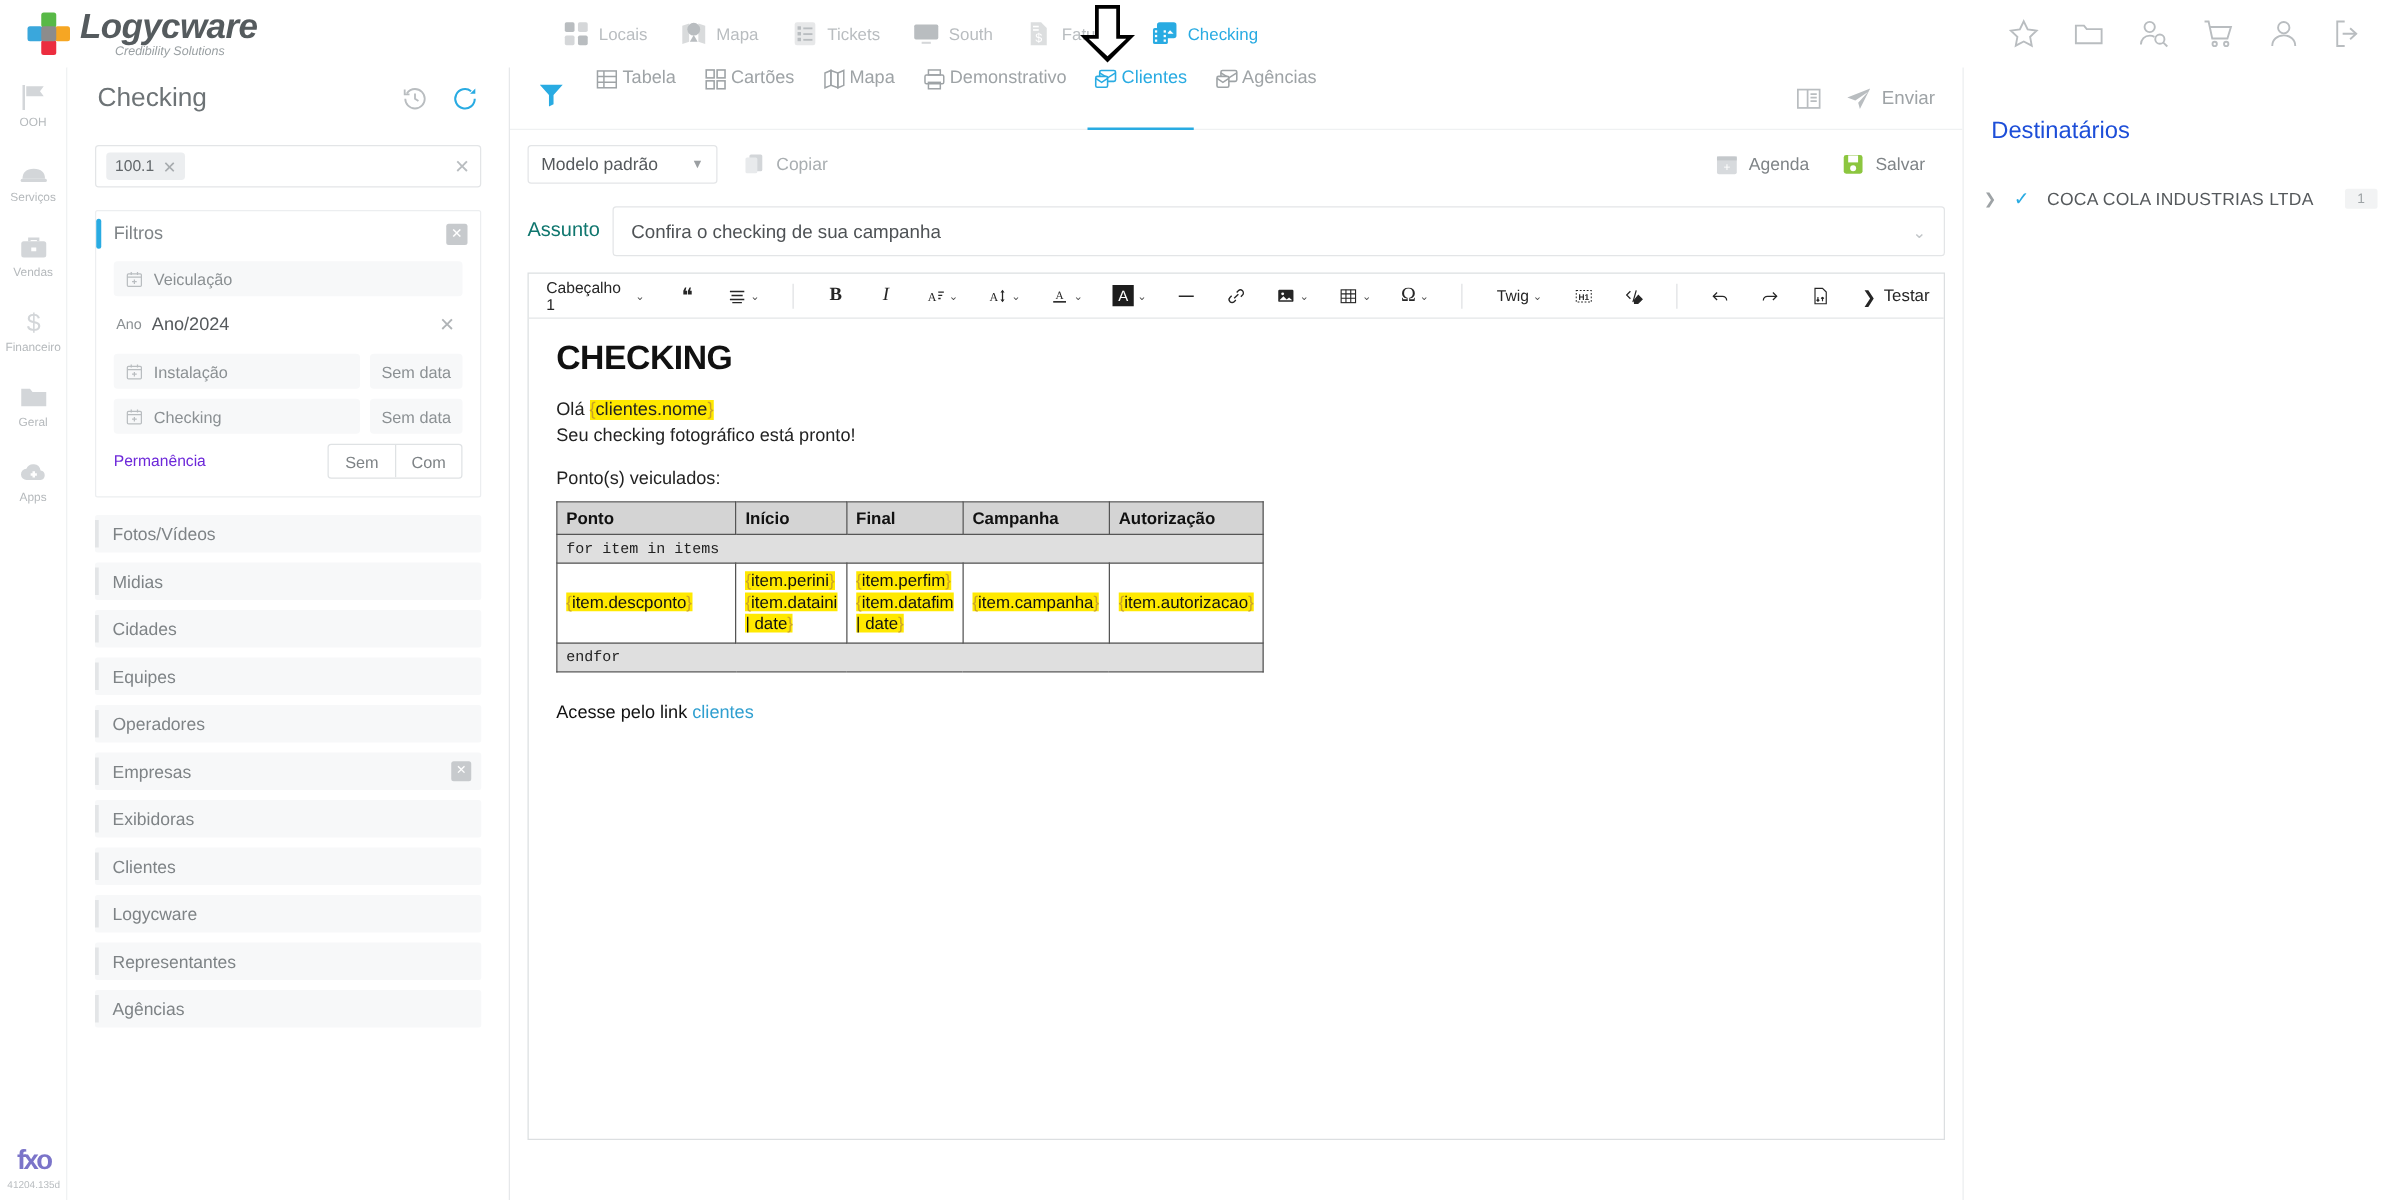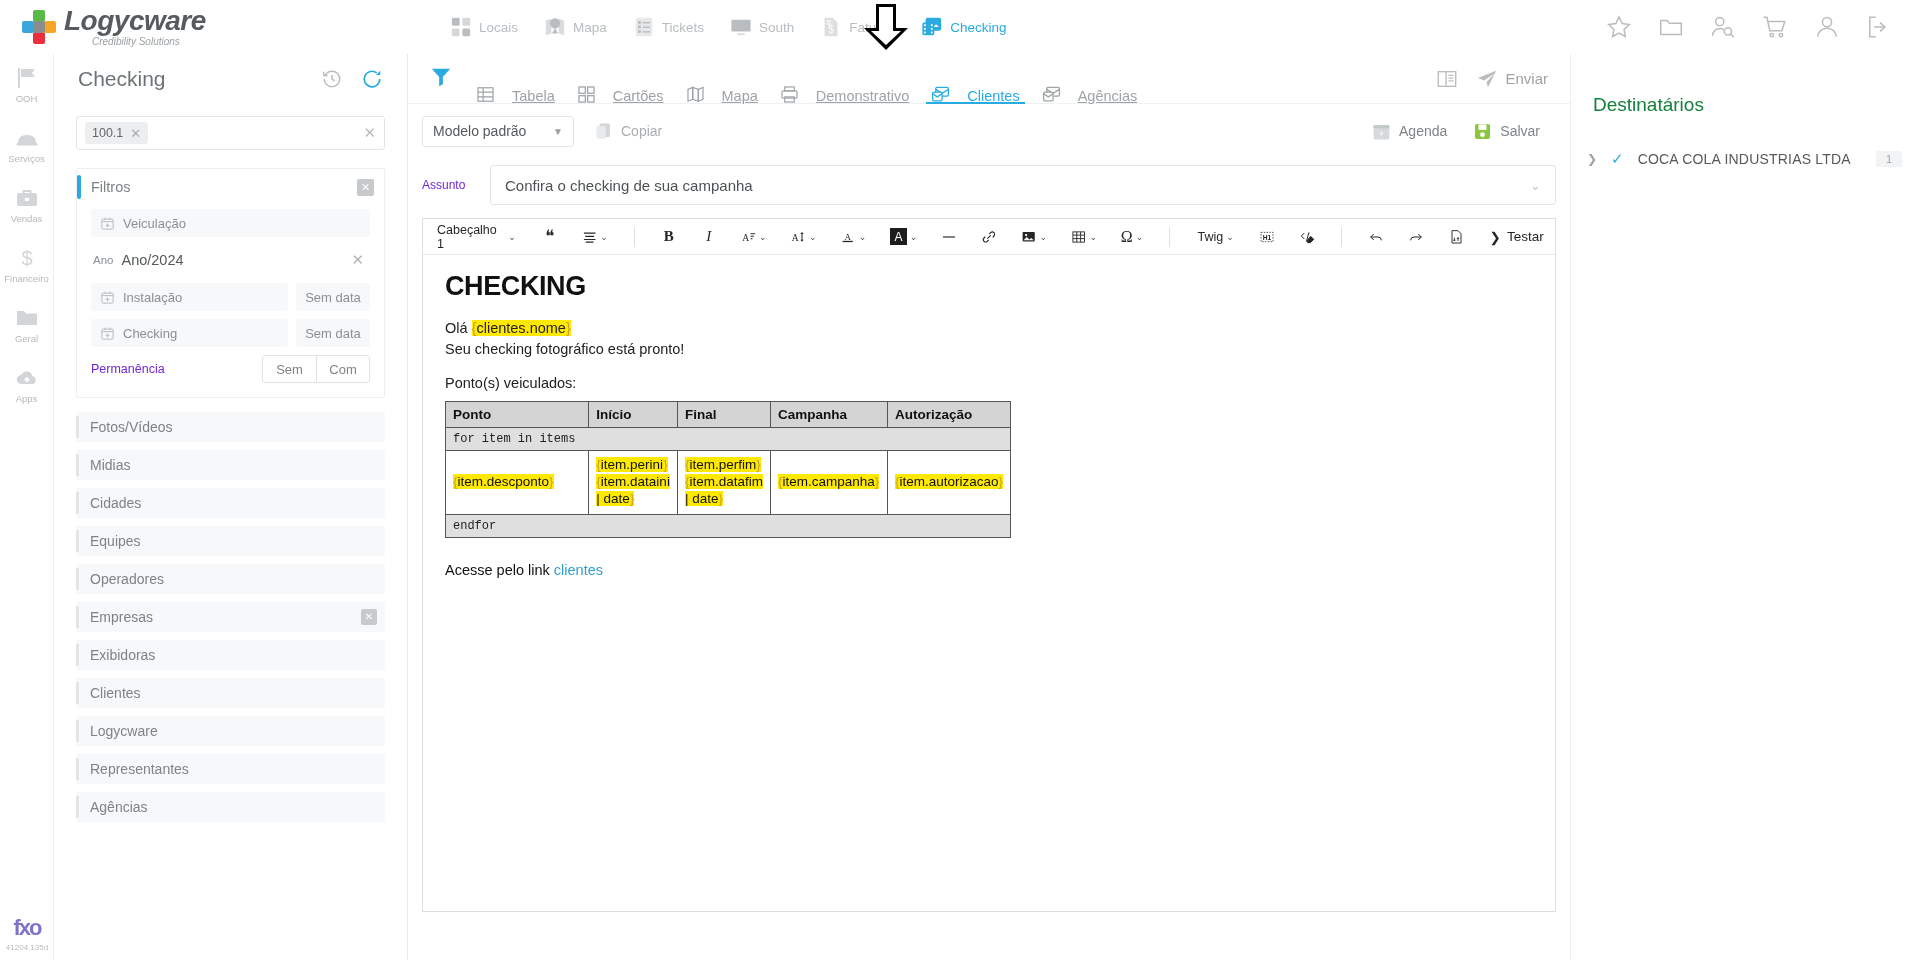--- a/index.html
+++ b/index.html
@@ -108,22 +108,22 @@
   .sb-item::before { content: ""; position: absolute; left: 0; top: 4px; width: 3px; height: 22px; background: #e3e5e7; }
   .sb-item .t { font-size: 14px; color: #7e8386; }
   .sb-item .xbtn {
     margin-left: auto; margin-right: 8px; width: 16px; height: 16px; background: #c7cacd; color: #fff;
     border-radius: 2px; font-size: 10px; line-height: 16px; text-align: center; cursor: pointer;
   }
 
   
   .main { position: absolute; left: 408px; top: 54px; width: 1162px; height: 906px; background: #ffffff; }
   .tabbar { height: 50px; display: flex; align-items: center; padding-left: 12px; border-bottom: 1px solid #eff1f2; position: relative; }
-  .tab { display: flex; align-items: flex-end; gap: 17px; padding: 0 11px; height: 50px; font-size: 14.5px;
-    color: #9ea3a6; cursor: pointer; position: relative; text-decoration: underline; }
+  .tab { display: flex; align-items: flex-start; gap: 3px; padding: 0 11px; height: 50px; font-size: 14.5px;
+    color: #9ea3a6; cursor: pointer; position: relative; }
   .tab svg { width: 19px; height: 19px; }
   .tab.active { color: #29abe2; }
   .tab.active::after { content: ""; position: absolute; left: 6px; right: 6px; bottom: 0; height: 2px; background: #29abe2; }
   .funnel { padding: 0 13px 0 10px; cursor: pointer; }
   .funnel svg { width: 22px; height: 22px; color: #29abe2; }
   .tabbar-right { margin-left: auto; display: flex; align-items: center; gap: 18px; padding-right: 22px; }
   .tabbar-right svg { width: 22px; height: 22px; color: #b9bdc0; cursor: pointer; }
   .tabbar-right .send { display: flex; align-items: center; gap: 7px; font-size: 15px; color: #9ea3a6; cursor: pointer; }
 
   .toolrow { height: 54px; display: flex; align-items: center; padding: 0 14px; }
@@ -132,21 +132,21 @@
     display: flex; align-items: center; padding: 0 10px; font-size: 14px; color: #55595c; cursor: pointer;
   }
   .select .cv { margin-left: auto; color: #9b9fa2; font-size: 10px; }
   .tbtn { display: flex; align-items: center; gap: 8px; margin-left: 20px; font-size: 14px; color: #a9aeb1; cursor: pointer; }
   .tbtn svg { width: 19px; height: 19px; }
   .toolrow-right { margin-left: auto; display: flex; align-items: center; gap: 26px; padding-right: 16px; }
   .toolrow-right .tbtn2 { display: flex; align-items: center; gap: 8px; font-size: 14px; color: #7f8487; cursor: pointer; }
   .toolrow-right .tbtn2 svg { width: 19px; height: 19px; }
 
   .subjrow { display: flex; align-items: center; padding: 0 14px; height: 54px; }
-  .subjrow .lab { font-size: 12px; color: #6d28d9; width: 68px; }
+  .subjrow .lab { font-size: 16px; color: #0f766e; width: 68px; }
   .subjfield {
     flex: 1; height: 40px; border: 1px solid #e3e5e7; border-radius: 3px; background: #fff;
     display: flex; align-items: center; padding: 0 14px; font-size: 15px; color: #4e5255; cursor: text;
   }
   .subjfield .cv { margin-left: auto; color: #c2c6c9; font-size: 13px; }
 
   .editor { margin: 6px 14px 0; border: 1px solid #dcdfe1; background: #fff; height: 694px; display: flex; flex-direction: column; }
   .etoolbar {
     height: 36px; border-bottom: 1px solid #e4e6e8; display: flex; align-items: center;
     padding: 0 8px; gap: 16px; flex: none; font-size: 13px; color: #262626;
@@ -178,21 +178,21 @@
   .etable td { border: 1px solid #555; padding: 6px 7px; color: #111; vertical-align: middle; }
   .etable tr.code td {
     background: #dfdfdf; font-family: "Liberation Mono", monospace; font-size: 12px; color: #222; padding: 4px 7px;
   }
   .etable td.cellv { line-height: 1.25; }
   .tail { margin-top: 24px; font-size: 14.5px; color: #111; }
 
   
   .rightpanel { position: absolute; left: 1570px; top: 54px; width: 348px; height: 906px;
     background: #fff; border-left: 1px solid #eceef0; }
-  .rp-title { font-size: 19px; color: #15803d; padding: 40px 0 0 22px; }
+  .rp-title { font-size: 19px; color: #1d4ed8; padding: 40px 0 0 22px; }
   .rp-row { display: flex; align-items: center; gap: 14px; margin: 28px 16px 0; height: 30px; cursor: pointer; }
   .rp-row .chev { color: #9ea3a6; font-size: 12px; }
   .rp-row .check { color: #29abe2; font-size: 15px; }
   .rp-row .nm { font-size: 14px; color: #55595c; letter-spacing: 0.2px; }
   .rp-row .cnt { margin-left: auto; background: #f2f3f4; color: #9ea3a6; font-size: 11px;
     border-radius: 2px; padding: 2px 10px; }
 </style>
 </head>
 <body>
 

